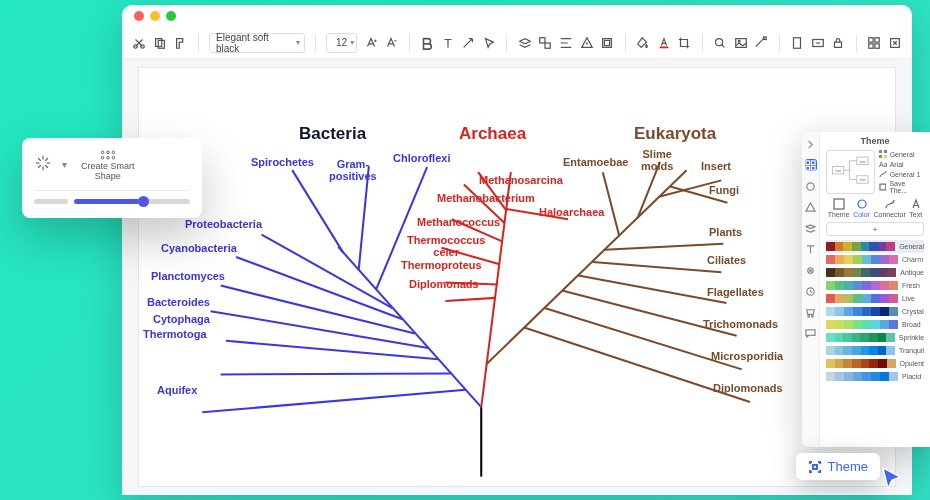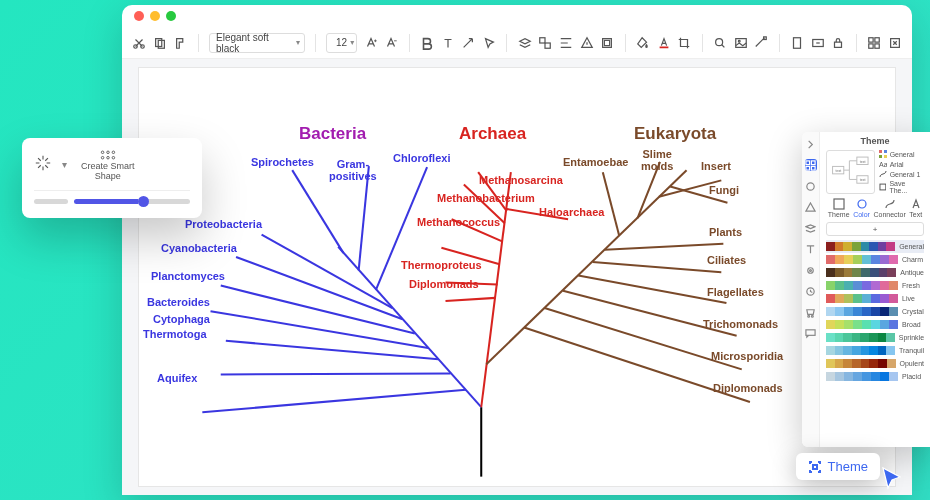--- a/index.html
+++ b/index.html
@@ -26,21 +26,21 @@
   .tb-sep{width:1px;height:18px;background:#e4e4e4;margin:0 4px}
   .font-sel{border:1px solid #ddd;border-radius:3px;height:20px;padding:0 14px 0 6px;font-size:10px;display:flex;align-items:center;position:relative;min-width:96px}
   .font-sel::after{content:"▾";position:absolute;right:4px;font-size:8px;color:#888}
   .size-sel{border:1px solid #ddd;border-radius:3px;height:20px;width:34px;display:flex;align-items:center;justify-content:center;font-size:10px;position:relative}
   .size-sel::after{content:"▾";position:absolute;right:2px;font-size:8px;color:#888}
   .canvas{flex:1;position:relative;background:#f5f6f8;padding:12px}
   .page{position:absolute;left:16px;top:8px;right:16px;bottom:8px;background:#fff;border:1px solid #e6e6e6;}
 
   
   .lbl{position:absolute;font-weight:700;white-space:nowrap}
-  .h-bact{color:#a21caf;font-size:17px}
+  .h-bact{color:#0f172a;font-size:17px}
   .h-arch{color:#d82420;font-size:17px}
   .h-euk{color:#7a4a2a;font-size:17px}
   .t-b{color:#3a36e0;font-size:11px;font-weight:700}
   .t-r{color:#d82420;font-size:11px;font-weight:700}
   .t-k{color:#7a4a2a;font-size:11px;font-weight:700}
 
   
   .tree-svg{position:absolute;inset:0}
   .tree-svg line{stroke-width:2}
 
@@ -313,26 +313,28 @@
       <span class="lbl t-b" style="left:112px;top:88px">Spirochetes</span>
       <span class="lbl t-b" style="left:190px;top:90px;white-space:pre;text-align:center">Gram-
 positives</span>
       <span class="lbl t-b" style="left:254px;top:84px">Chloroflexi</span>
       <span class="lbl t-b" style="left:46px;top:150px">Proteobacteria</span>
       <span class="lbl t-b" style="left:22px;top:174px">Cyanobacteria</span>
       <span class="lbl t-b" style="left:12px;top:202px">Planctomyces</span>
       <span class="lbl t-b" style="left:8px;top:228px">Bacteroides</span>
       <span class="lbl t-b" style="left:14px;top:245px">Cytophaga</span>
       <span class="lbl t-b" style="left:4px;top:260px">Thermotoga</span>
-      <span class="lbl t-b" style="left:18px;top:304px">Aquifex</span>
+      <span class="lbl t-b" style="left:18px;top:316px">Aquifex</span>
 
       <span class="lbl t-r" style="left:348px;top:102px30px"></span>
       <span class="lbl t-r" style="left:340px;top:106px">Methanosarcina</span>
       <span class="lbl t-r" style="left:298px;top:124px">Methanobacterium</span>
       <span class="lbl t-r" style="left:278px;top:148px">Methanococcus</span>
+      <span class="lbl t-r" style="left:268px;top:166px;white-space:pre;text-align:center">Thermococcus
+celer</span>
       <span class="lbl t-r" style="left:262px;top:191px">Thermoproteus</span>
       <span class="lbl t-r" style="left:270px;top:210px">Diplomonads</span>
       <span class="lbl t-r" style="left:400px;top:138px">Haloarchaea</span>
 
       <span class="lbl t-k" style="left:424px;top:88px">Entamoebae</span>
       <span class="lbl t-k" style="left:502px;top:80px;white-space:pre;text-align:center">Slime
 molds</span>
       <span class="lbl t-k" style="left:562px;top:92px">Insert</span>
       <span class="lbl t-k" style="left:570px;top:116px">Fungi</span>
       <span class="lbl t-k" style="left:570px;top:158px">Plants</span>

